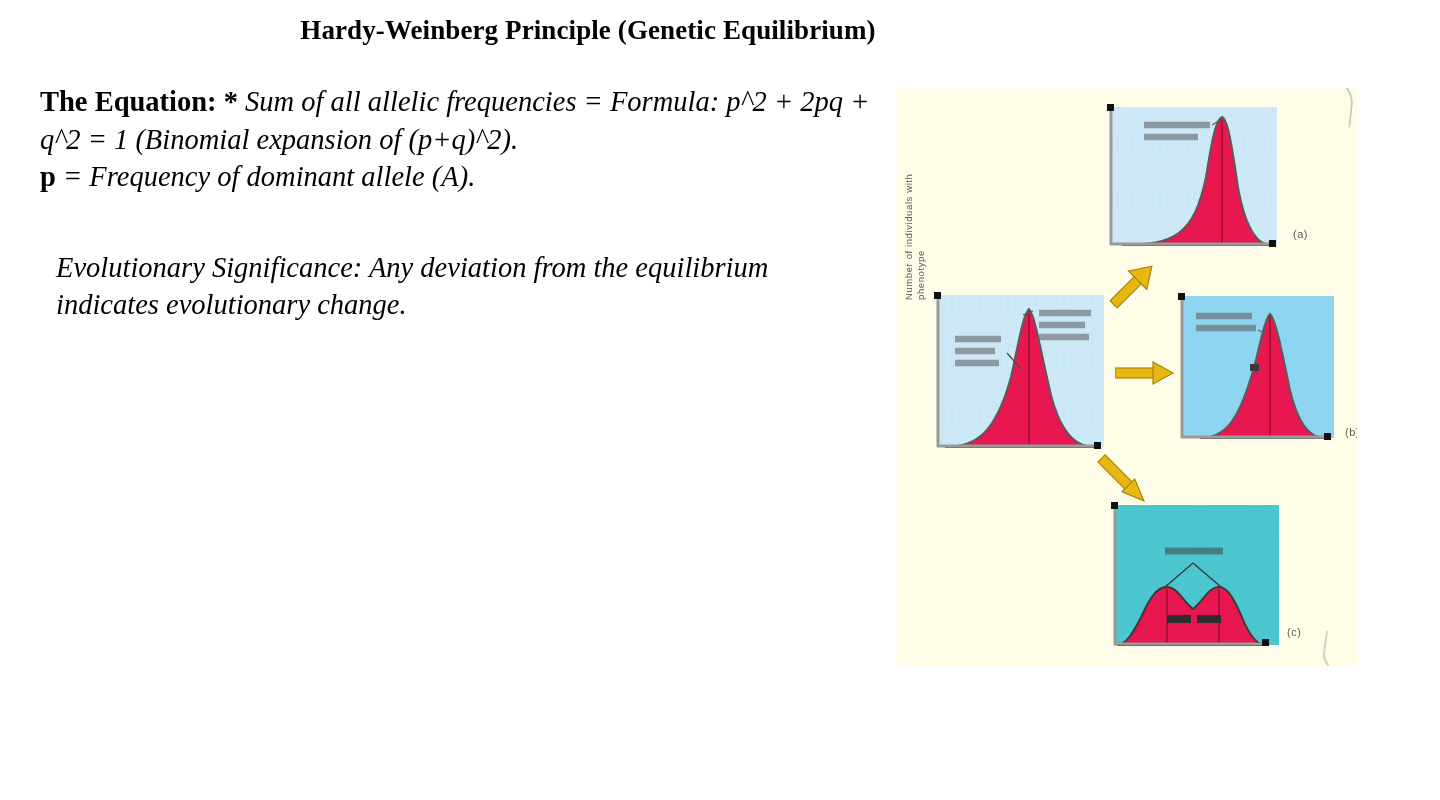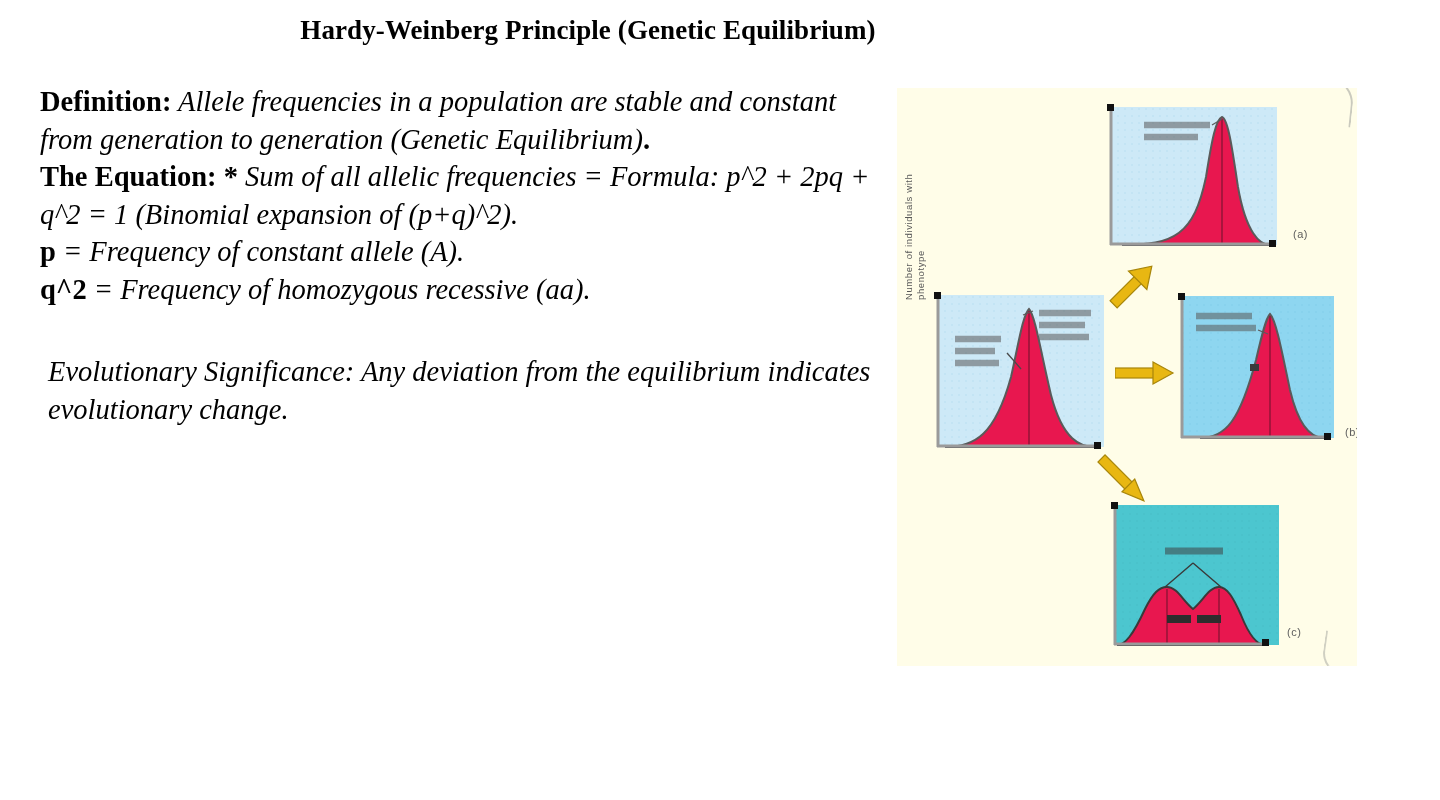--- a/index.html
+++ b/index.html
@@ -48,21 +48,21 @@
     font-style: normal;
     font-weight: bold;
   }
   .spacer-line {
     height: 37px;
   }
   #closing-para {
     font-size: 28.5px;
     line-height: 37.5px;
     font-style: italic;
-    margin: 8px;
+    margin: 16px;
   }
 
   
   #figure-panel {
     position: absolute;
     left: 897px;
     top: 88px;
     width: 460px;
     height: 578px;
     background: #fffde8;
@@ -135,30 +135,28 @@
 
   .arrow { position: absolute; }
 </style>
 </head>
 <body>
 
 <div id="slide-title">Hardy-Weinberg Principle (Genetic Equilibrium)</div>
 
 <div id="body-text">
 
-  <p class="para"><b>Definition:</b><span> Allele frequencies in a population are stable and constant from generation to generation (Genetic Equilibrium)</span><b>.</b></p>
 
 
   <p class="para"><b>The Equation: *</b><span> Sum of all allelic frequencies = Formula: p^2 + 2pq + q^2 = 1 (Binomial expansion of (p+q)^2).</span></p>
 
-  <p class="para"><b>p</b><span> = Frequency of constant allele (A).</span></p>
-
-
-
-  <p class="para"><b>q^2</b><span> = Frequency of homozygous recessive (aa).</span></p>
+  <p class="para"><b>p</b><span> = Frequency of dominant allele (A).</span></p>
+
+
+
 
 
   <div class="spacer-line"></div>
 
   <p id="closing-para">Evolutionary Significance: Any deviation from the equilibrium indicates evolutionary change.</p>
 </div>
 
 <div id="figure-panel">
 
   <div class="curl" id="curl-top"></div>

